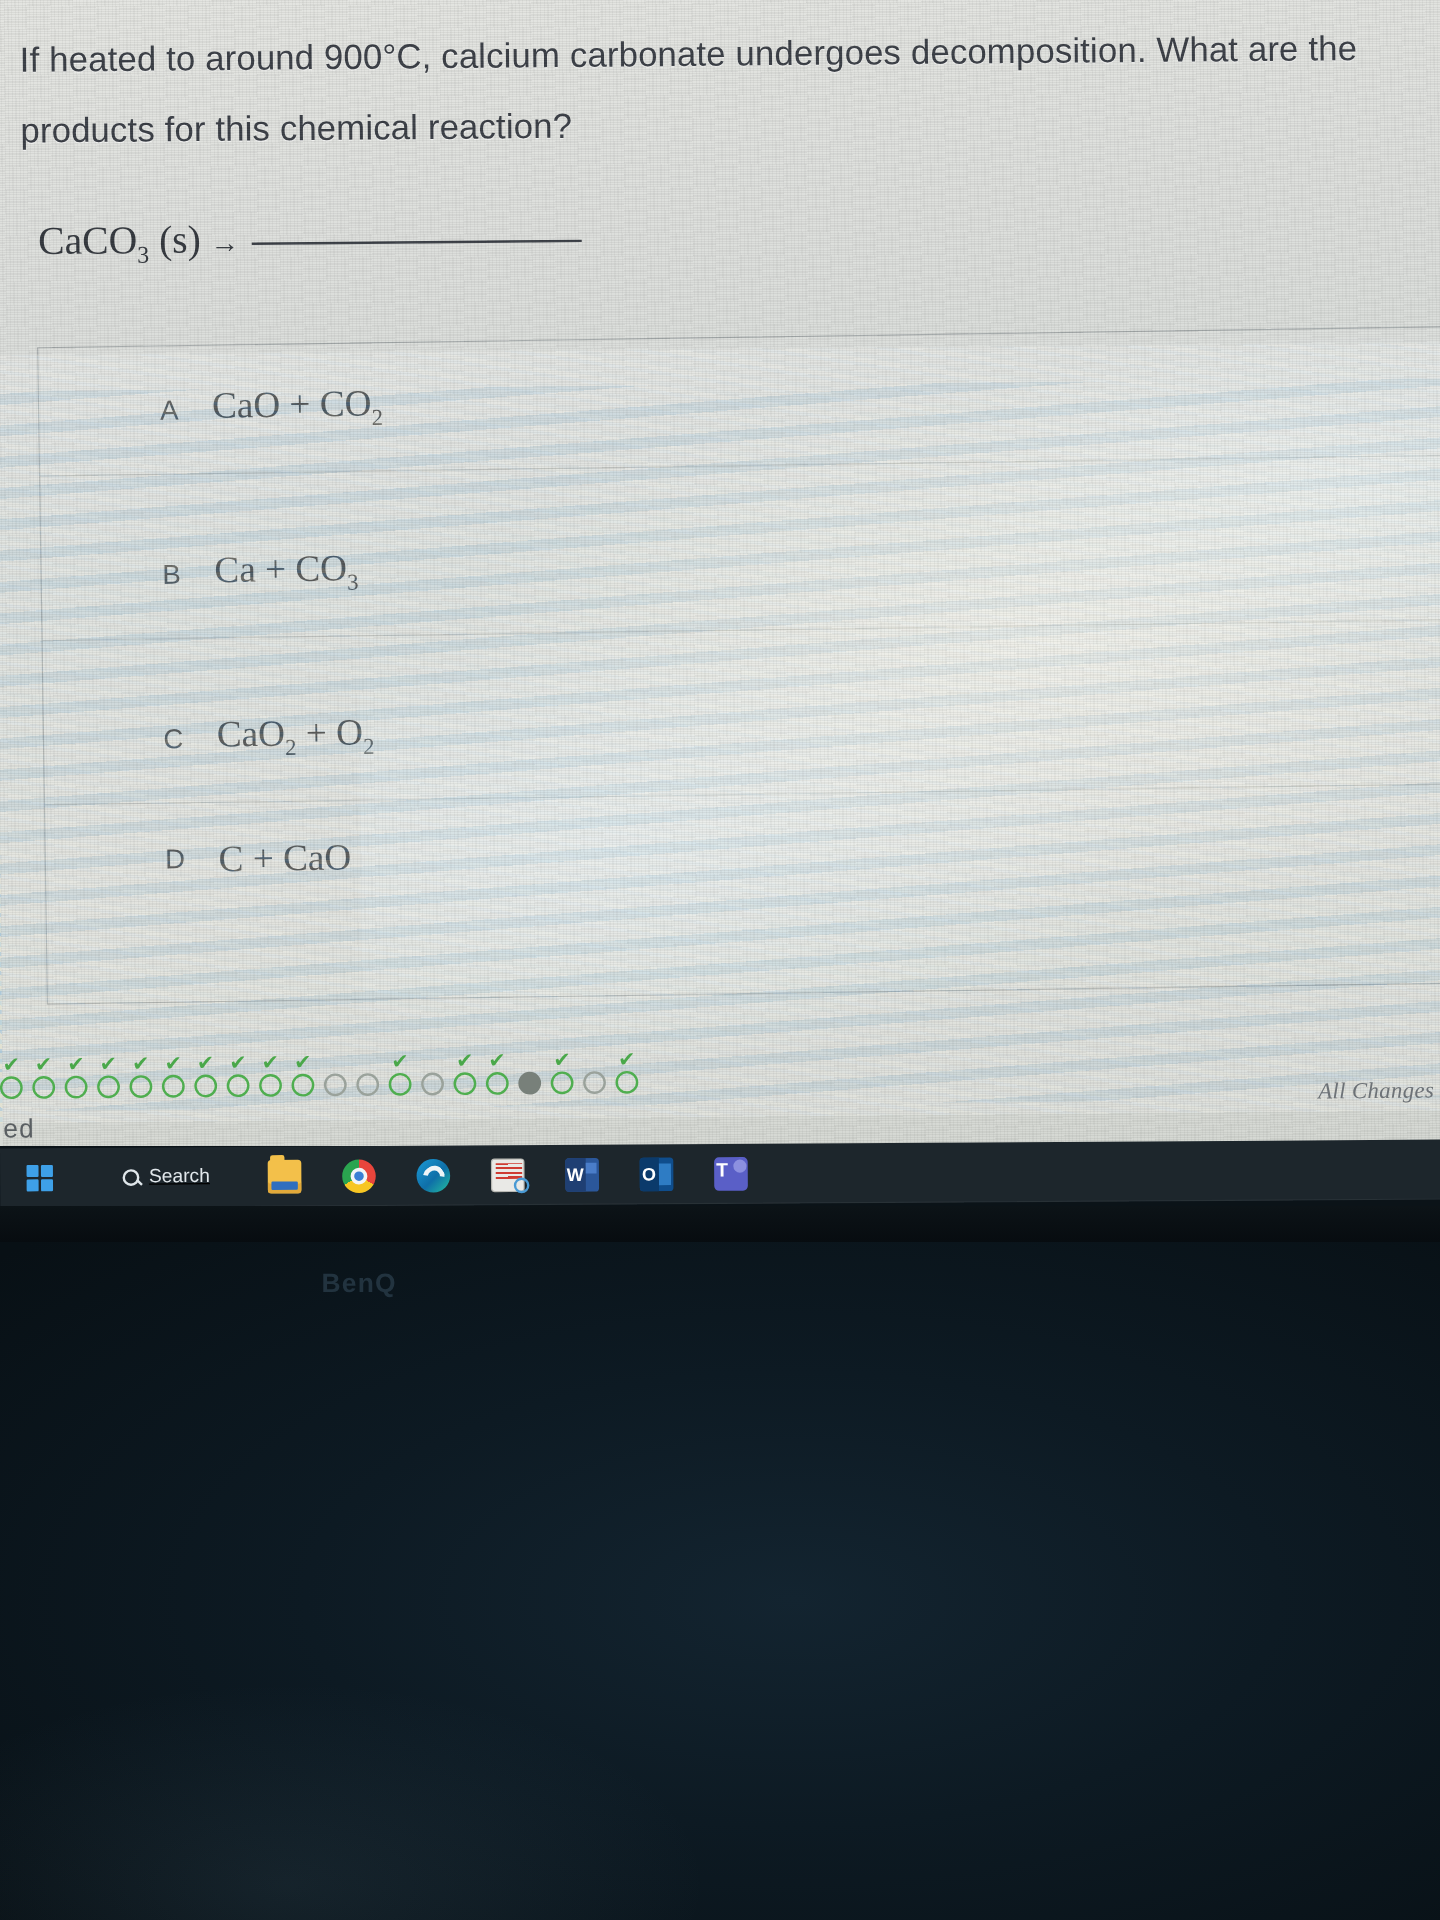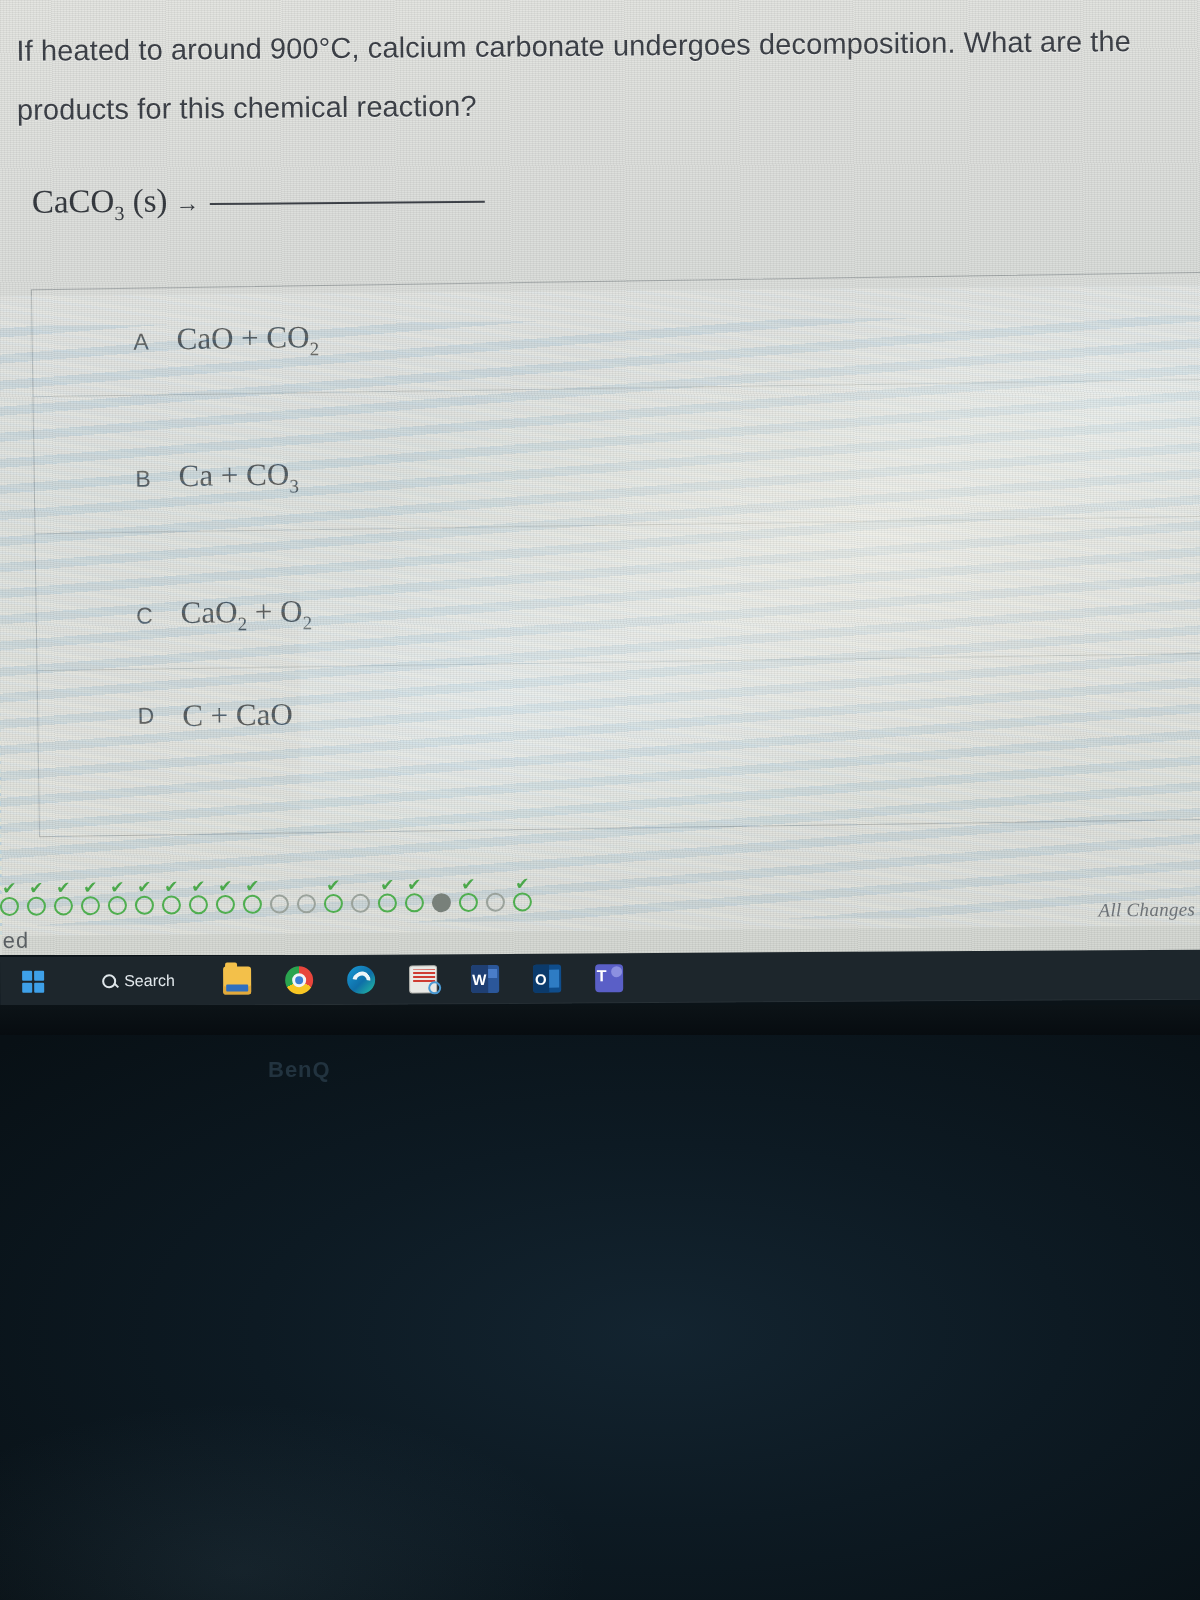--- a/index.html
+++ b/index.html
@@ -148,21 +148,21 @@
   }
 
   
   .taskbar {
     position:absolute; left:0; top:957px; width:1200px; height:50px;
     background:#1d262c;
     transform:rotate(-0.35deg); transform-origin:0 0;
     display:flex; align-items:center;
     box-shadow:0 -1px 0 rgba(255,255,255,.05) inset;
   }
-  .tb-item { display:flex; align-items:center; justify-content:flex-start; height:44px; }
+  .tb-item { display:flex; align-items:center; justify-content:flex-start; height:44px;text-decoration:underline; }
   .tb-start { width:46px; margin-left:22px; }
   .winlogo { width:22px; height:22px; display:grid; grid-template-columns:1fr 1fr; grid-template-rows:1fr 1fr; gap:2px; }
   .winlogo i { background:#3ea0e8; display:block; border-radius:1px; }
   .tb-search { display:flex; align-items:center; gap:8px; margin-left:34px; }
   .tb-search .lbl { color:#e2e8ec; font-size:16px; font-family:"Liberation Sans",sans-serif; }
   .mag { width:14px; height:14px; border:2px solid #dfe6ea; border-radius:50%; position:relative; display:inline-block; }
   .mag:after { content:""; position:absolute; width:6px; height:2px; background:#dfe6ea; right:-5px; bottom:0px; transform:rotate(45deg); }
   .tb-icons { display:flex; align-items:center; gap:34px; margin-left:48px; }
   .ic { width:28px; height:28px; position:relative; }
 

